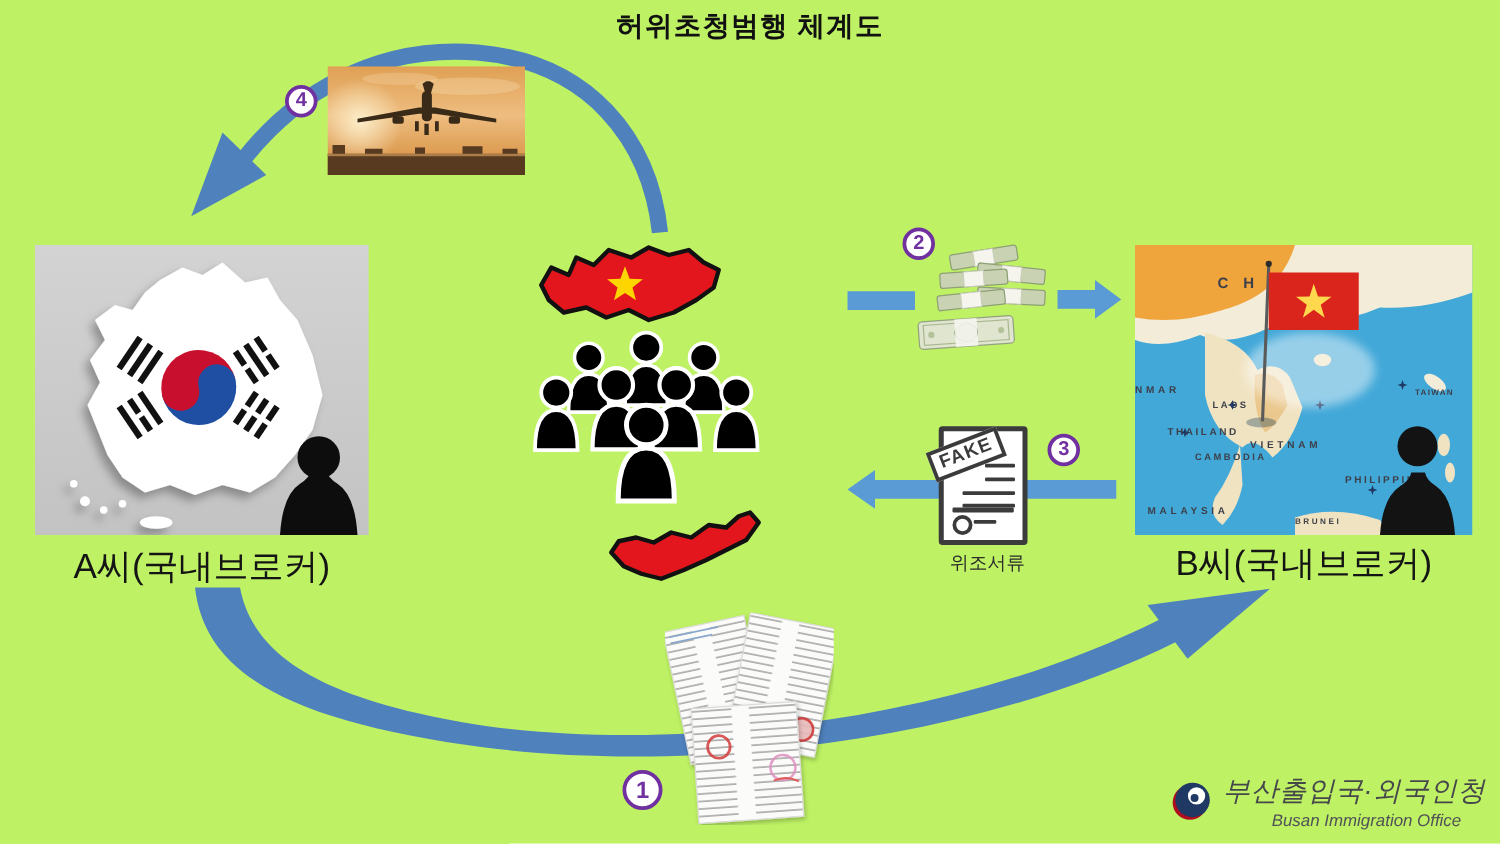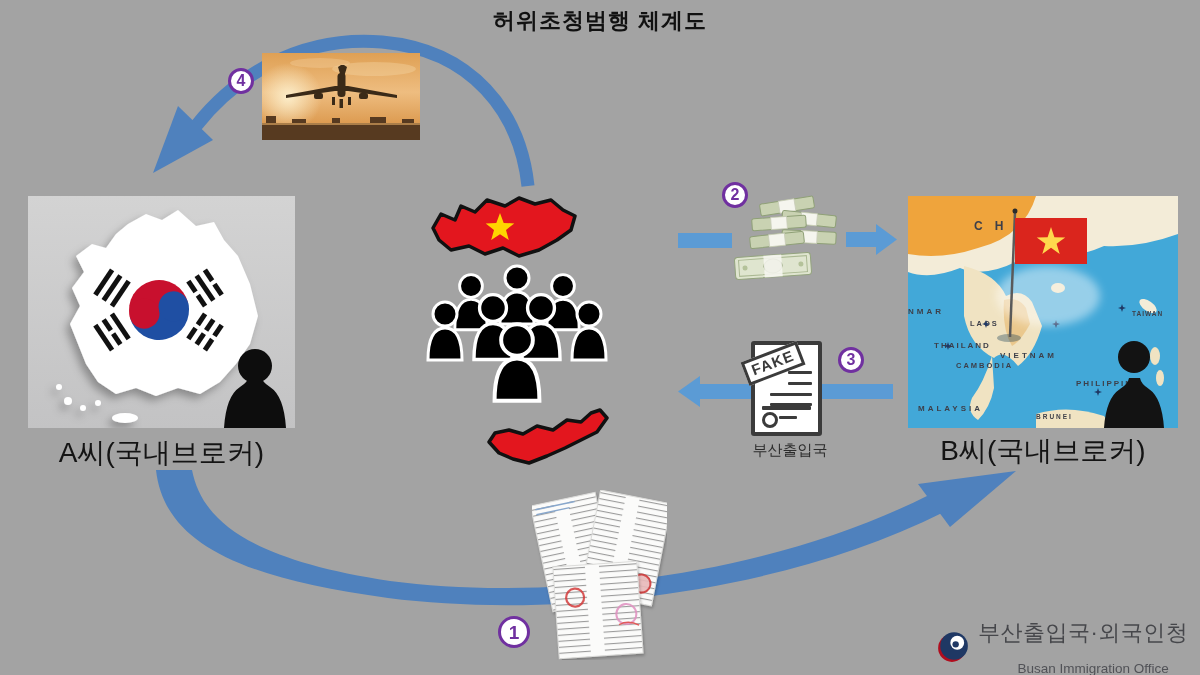--- a/index.html
+++ b/index.html
@@ -1,16 +1,16 @@
 <!DOCTYPE html>
 <html><head>
 <meta charset="utf-8">
 <style>
   html,body{margin:0;padding:0;background:#fff;}
-  .stage{position:relative;width:1200px;height:675px;background:#a3a3a3;overflow:hidden;
+  .stage{position:relative;width:1200px;height:675px;background:#bef264;overflow:hidden;
          font-family:"Liberation Sans","DejaVu Sans",sans-serif;}
   .abs{position:absolute;}
   .title{left:0;top:6px;width:1200px;text-align:center;font-size:22px;font-weight:bold;
          color:#111;letter-spacing:1px;z-index:5;}
   .node-label{font-size:28px;color:#141414;text-align:center;z-index:5;}
   .small-label{font-size:15px;color:#2b2b2b;text-align:center;z-index:5;}
   .badge{width:26px;height:26px;border:3px solid #7030a0;border-radius:50%;background:#fff;
          color:#7030a0;font-weight:bold;font-size:16px;display:flex;align-items:center;
          justify-content:center;z-index:6;box-sizing:border-box;line-height:1;}
   .badge.big{width:32px;height:32px;font-size:19px;}
@@ -19,24 +19,24 @@
   
   .fakedoc{left:751px;top:341px;width:71px;height:95px;background:#fff;border:4px solid #3b3b3b;
            border-radius:3px;box-sizing:border-box;z-index:3;}
   .fakedoc .banner{position:absolute;left:-12px;top:6px;transform:rotate(-21deg);
            border:3px solid #3b3b3b;background:#fff;padding:0 5px;font-weight:bold;
            font-size:15px;letter-spacing:1px;color:#3b3b3b;line-height:1.25;}
   .fakedoc .ln{position:absolute;height:3px;background:#3b3b3b;border-radius:1px;}
   .fakedoc .ring{position:absolute;width:10px;height:10px;border:3px solid #3b3b3b;
            border-radius:50%;left:7px;top:67px;}
   
-  .logo{left:936px;top:618px;width:254px;display:flex;align-items:center;gap:8px;z-index:5;}
+  .logo{left:936px;top:618px;width:254px;display:flex;align-items:center;gap:8px;z-index:5;font-style:italic;}
   .logo .txt{display:flex;flex-direction:column;align-items:center;}
   .logo .ko{font-size:22px;color:#46474b;letter-spacing:0.5px;}
-  .logo .en{font-size:13.5px;color:#515257;margin-top:13px;padding-left:20px;}
+  .logo .en{font-size:13.5px;color:#515257;margin-top:1px;padding-left:20px;}
 </style>
 </head>
 <body>
 
 <div class="stage">
 
   <div class="abs title">허위초청범행 체계도</div>
 
   <svg class="abs layer-arrows" width="1200" height="675" viewBox="0 0 1200 675">
 
@@ -221,21 +221,21 @@
   <div class="abs fakedoc">
     <div class="banner">FAKE</div>
     <div class="ln" style="right:6px;top:26px;width:24px;"></div>
     <div class="ln" style="right:6px;top:37px;width:24px;"></div>
     <div class="ln" style="right:6px;top:48px;width:42px;"></div>
     <div class="ln" style="right:6px;top:58px;width:42px;"></div>
     <div class="ln" style="left:7px;top:61px;width:49px;height:4px;"></div>
     <div class="ring"></div>
     <div class="ln" style="left:24px;top:71px;width:18px;"></div>
   </div>
-  <div class="abs small-label" style="left:735px;top:441px;width:110px;">부산출입국</div>
+  <div class="abs small-label" style="left:735px;top:441px;width:110px;">위조서류</div>
 
   <svg class="abs art" style="left:908px;top:196px;" width="270" height="232" viewBox="0 0 270 232">
     <defs>
       <filter id="soft" x="-50%" y="-50%" width="200%" height="200%">
         <feGaussianBlur stdDeviation="4"></feGaussianBlur>
       </filter>
       <g id="mstar">
           <path d="M0,-4 L1,-1 L4,0 L1,1 L0,4 L-1,1 L-4,0 L-1,-1 Z" fill="#1f3864"></path>
         </g>
     </defs>

